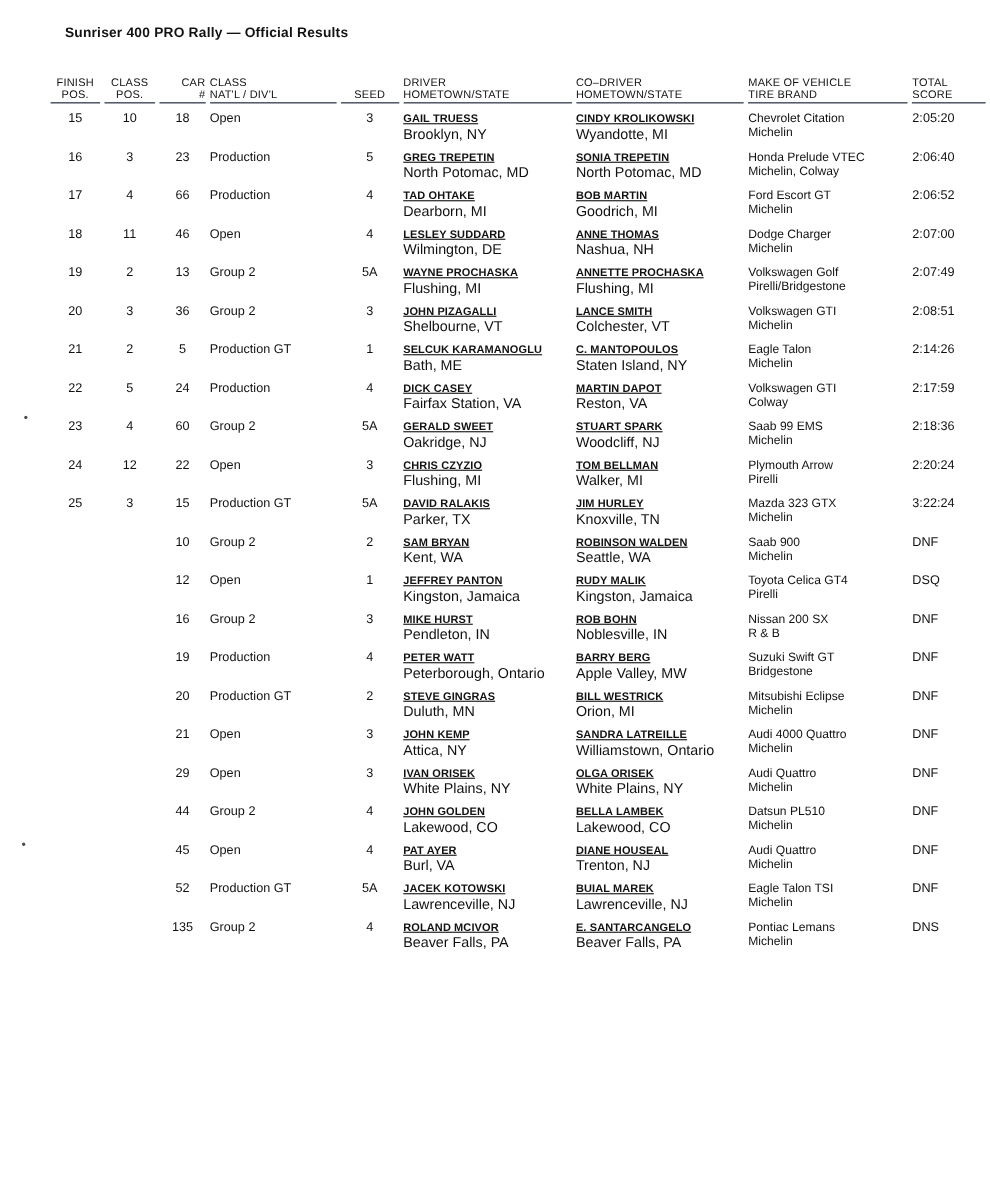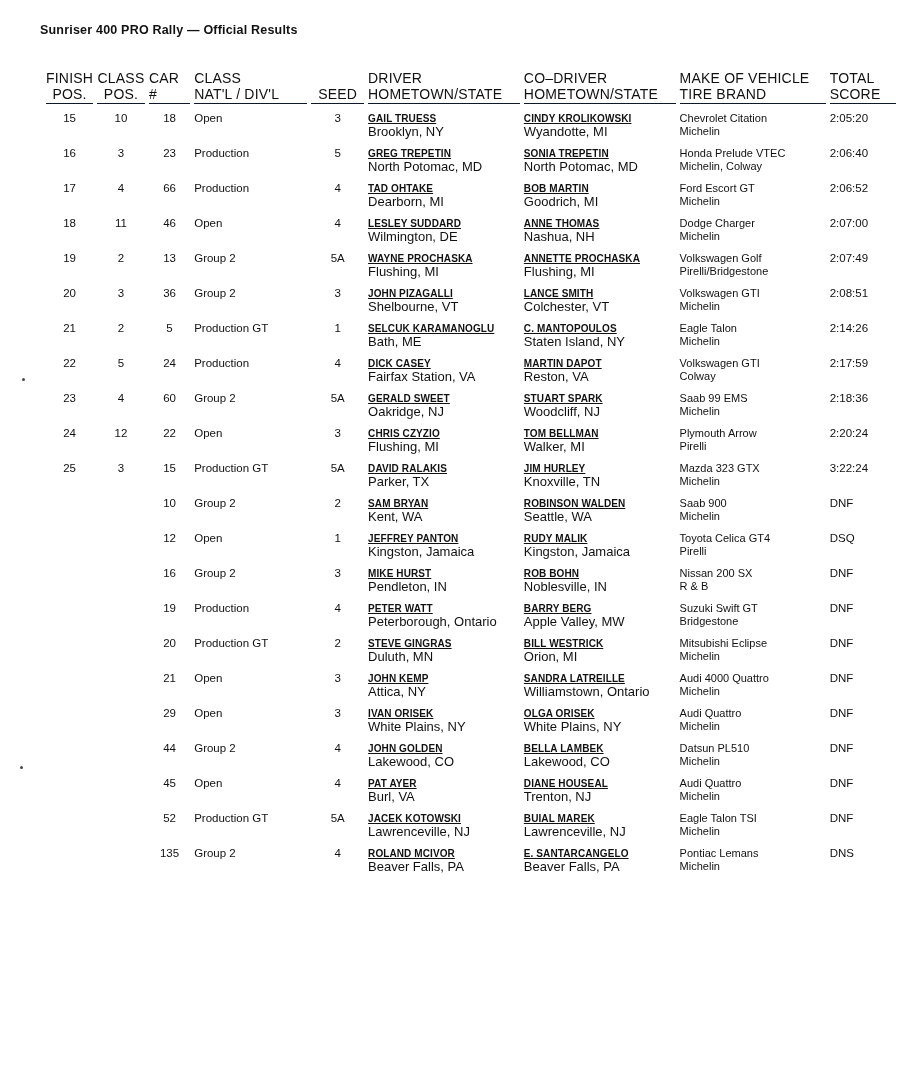--- a/index.html
+++ b/index.html
@@ -16,41 +16,41 @@
     overflow: hidden;
   }
   .page {
     position: relative;
     width: 900px;
     height: 1090px;
     padding: 0;
   }
   .title-block {
     position: absolute;
-    left: 40px;
+    left: 59px;
     top: 22px;
     font-size: 12.5px;
     font-weight: bold;
     line-height: 16px;
     letter-spacing: 0.2px;
   }
   .title-line2 {
     font-weight: bold;
   }
   table.results {
     position: absolute;
     left: 46px;
     top: 70px;
     border-collapse: collapse;
     font-size: 11px;
     table-layout: fixed;
   }
   table.results th {
     font-weight: normal;
-    font-size: 14px;
+    font-size: 10px;
     text-align: left;
     vertical-align: bottom;
     padding: 0 4px 1px 0;
     letter-spacing: 0.2px;
     margin-left: 36px;
   }
   .hdr-top {
     display: block;
     white-space: nowrap;
   }
@@ -146,21 +146,21 @@
     <thead>
       <tr>
         <th style="text-align:center;">
           <span class="hdr-top">FINISH</span>
           <span class="hdr-bot">POS.</span>
         </th>
         <th style="text-align:center;">
           <span class="hdr-top">CLASS</span>
           <span class="hdr-bot">POS.</span>
         </th>
-        <th style="text-align:left;">
+        <th style="text-align:right;">
           <span class="hdr-top">CAR</span>
           <span class="hdr-bot">#</span>
         </th>
         <th>
           <span class="hdr-top">CLASS</span>
           <span class="hdr-bot">NAT'L / DIV'L</span>
         </th>
         <th style="text-align:center;">
           <span class="hdr-top"></span>
           <span class="hdr-bot">SEED</span>

